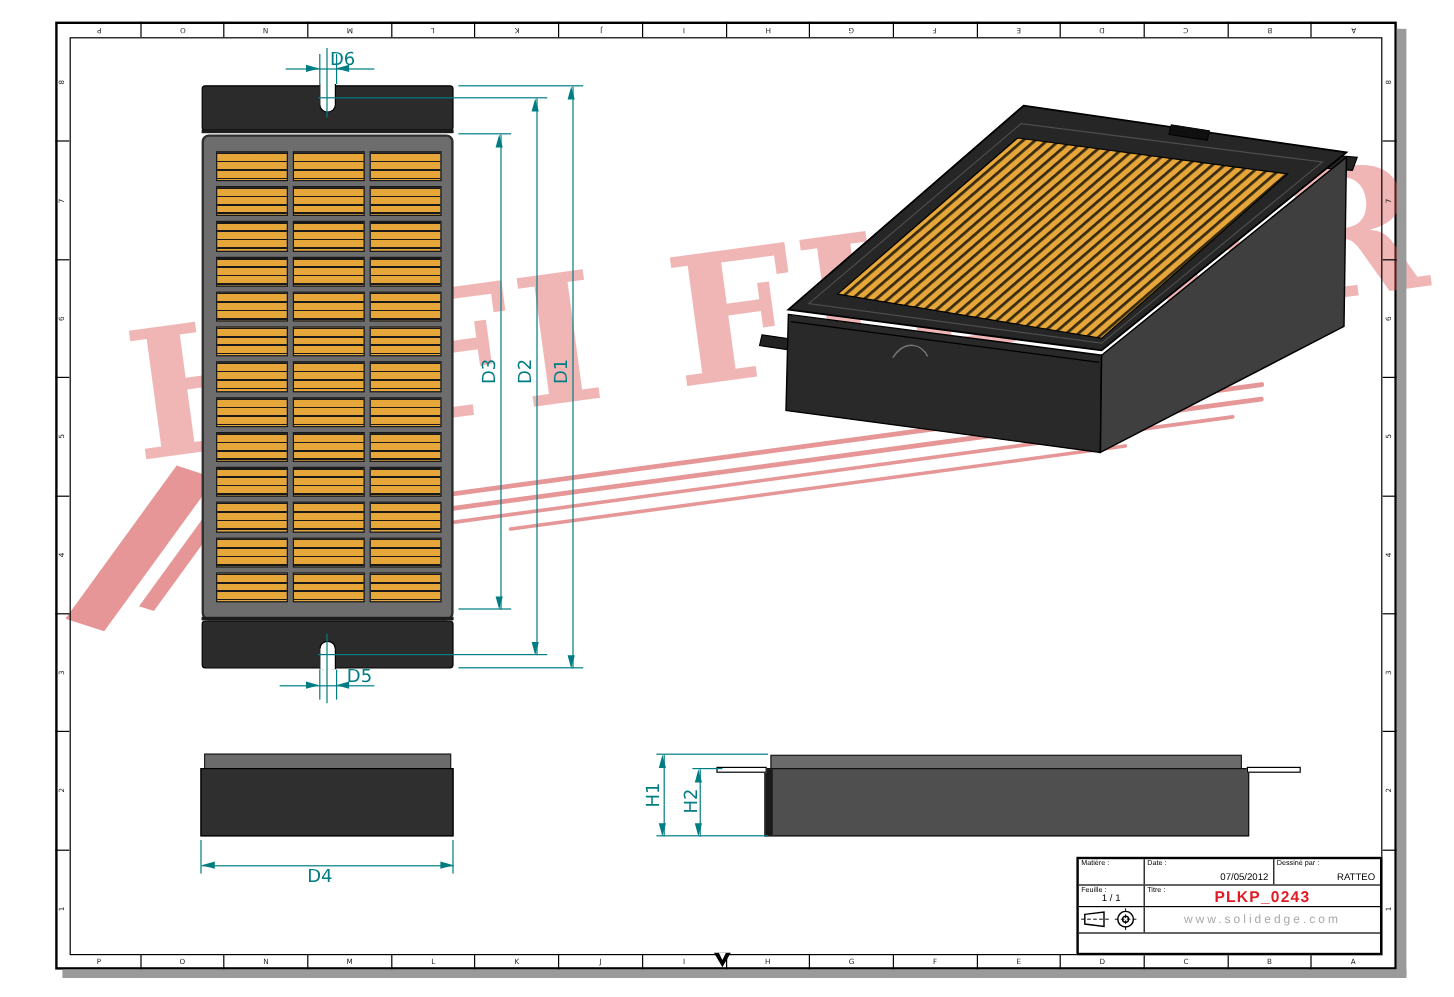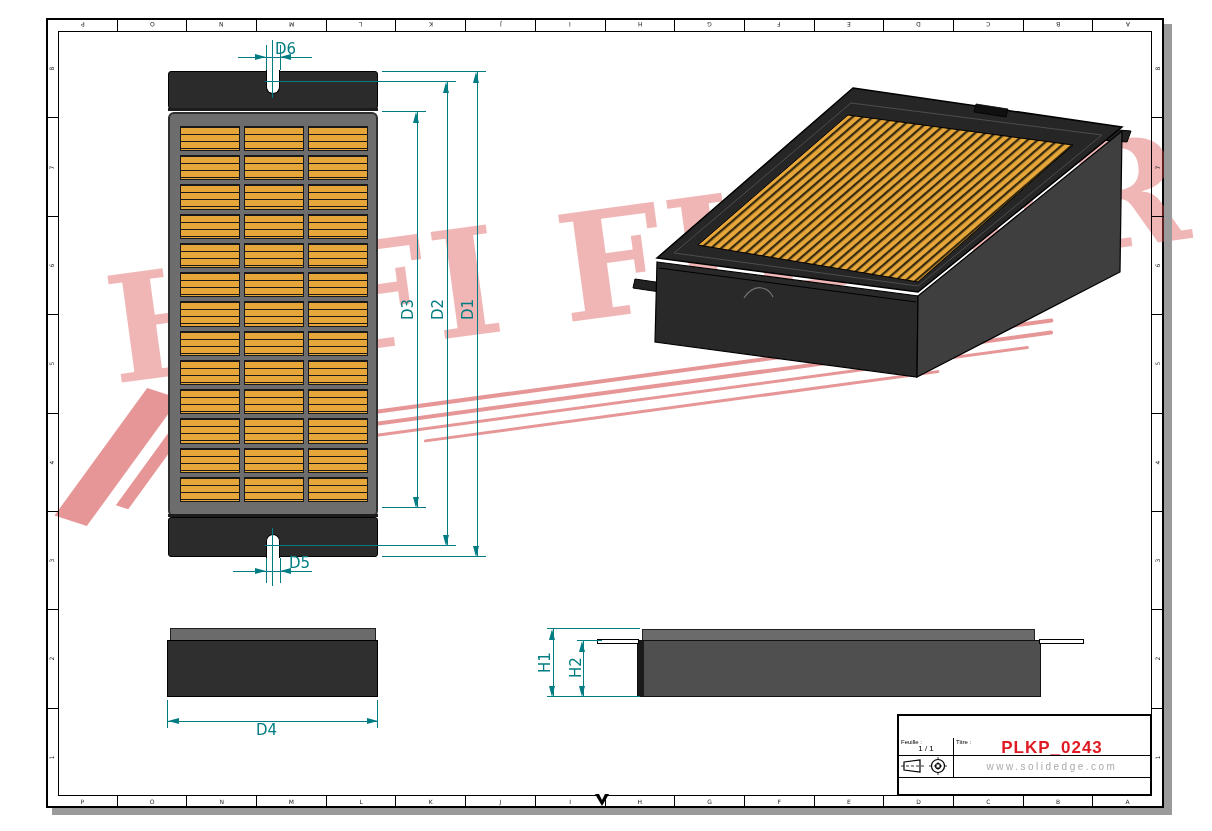--- a/index.html
+++ b/index.html
@@ -99,21 +99,21 @@
   
   #tblock{left:897px;top:714px;width:255px;height:82px;border:2px solid #000;box-sizing:border-box;
     background:#fff;z-index:5;font-family:"Liberation Sans",sans-serif;}
   .trow{position:absolute;left:0;width:100%;box-sizing:border-box;border-bottom:1px solid #000;}
   .tcell{position:absolute;top:0;height:100%;box-sizing:border-box;border-right:1px solid #000;overflow:hidden;}
   .tcell.last{border-right:none;}
   .tlabel{position:absolute;left:2px;top:1px;font-size:6px;color:#000;}
   .tval-br{position:absolute;right:4px;bottom:2px;font-size:8px;color:#000;}
   .tval-c{position:absolute;left:0;right:0;bottom:2px;text-align:center;font-size:8px;color:#000;}
   .tbig-red{position:absolute;left:0;right:0;top:2px;bottom:0;display:flex;align-items:center;justify-content:center;
-    font-size:17px;font-weight:bold;color:var(--accent-red);letter-spacing:1px;}
+    font-size:13px;font-weight:bold;color:var(--accent-red);letter-spacing:1px;}
   .tsite{position:absolute;left:0;right:0;top:0;bottom:0;display:flex;align-items:center;justify-content:center;
     font-size:10px;color:#a9a9a9;letter-spacing:2.5px;}
   .tse{position:absolute;left:0;right:0;top:2px;text-align:center;font-size:9px;font-weight:bold;color:#000;}
   .tugs{position:absolute;left:0;right:0;bottom:1px;text-align:center;font-size:6px;font-weight:bold;color:#000;}
 </style>
 </head>
 <body>
 
 <div id="canvas">
 
@@ -430,20 +430,33 @@
         <span>2</span>
       </div>
       <div class="rcell">
         <span>1</span>
       </div>
     </div>
   <div class="abs centermark-outer" style="z-index:4;"></div>
   <div class="abs centermark-inner" style="z-index:4;"></div>
 
   <div class="abs" id="tblock">
+    <div class="trow" style="top:0;height:22px;">
+      <div class="tcell" style="left:0;width:55px;">
+        <span class="tlabel">Matière :</span>
+      </div>
+      <div class="tcell" style="left:55px;width:108px;">
+        <span class="tlabel">Date :</span>
+        <span class="tval-br">07/05/2012</span>
+      </div>
+      <div class="tcell last" style="left:163px;width:88px;">
+        <span class="tlabel">Dessiné par :</span>
+        <span class="tval-br">RATTEO</span>
+      </div>
+    </div>
     <div class="trow" style="top:22px;height:18px;">
       <div class="tcell" style="left:0;width:55px;">
         <span class="tlabel">Feuille :</span>
         <span class="tval-c">1 / 1</span>
       </div>
       <div class="tcell last" style="left:55px;width:196px;">
         <span class="tlabel">Titre :</span>
         <span class="tbig-red">PLKP_0243</span>
       </div>
     </div>

